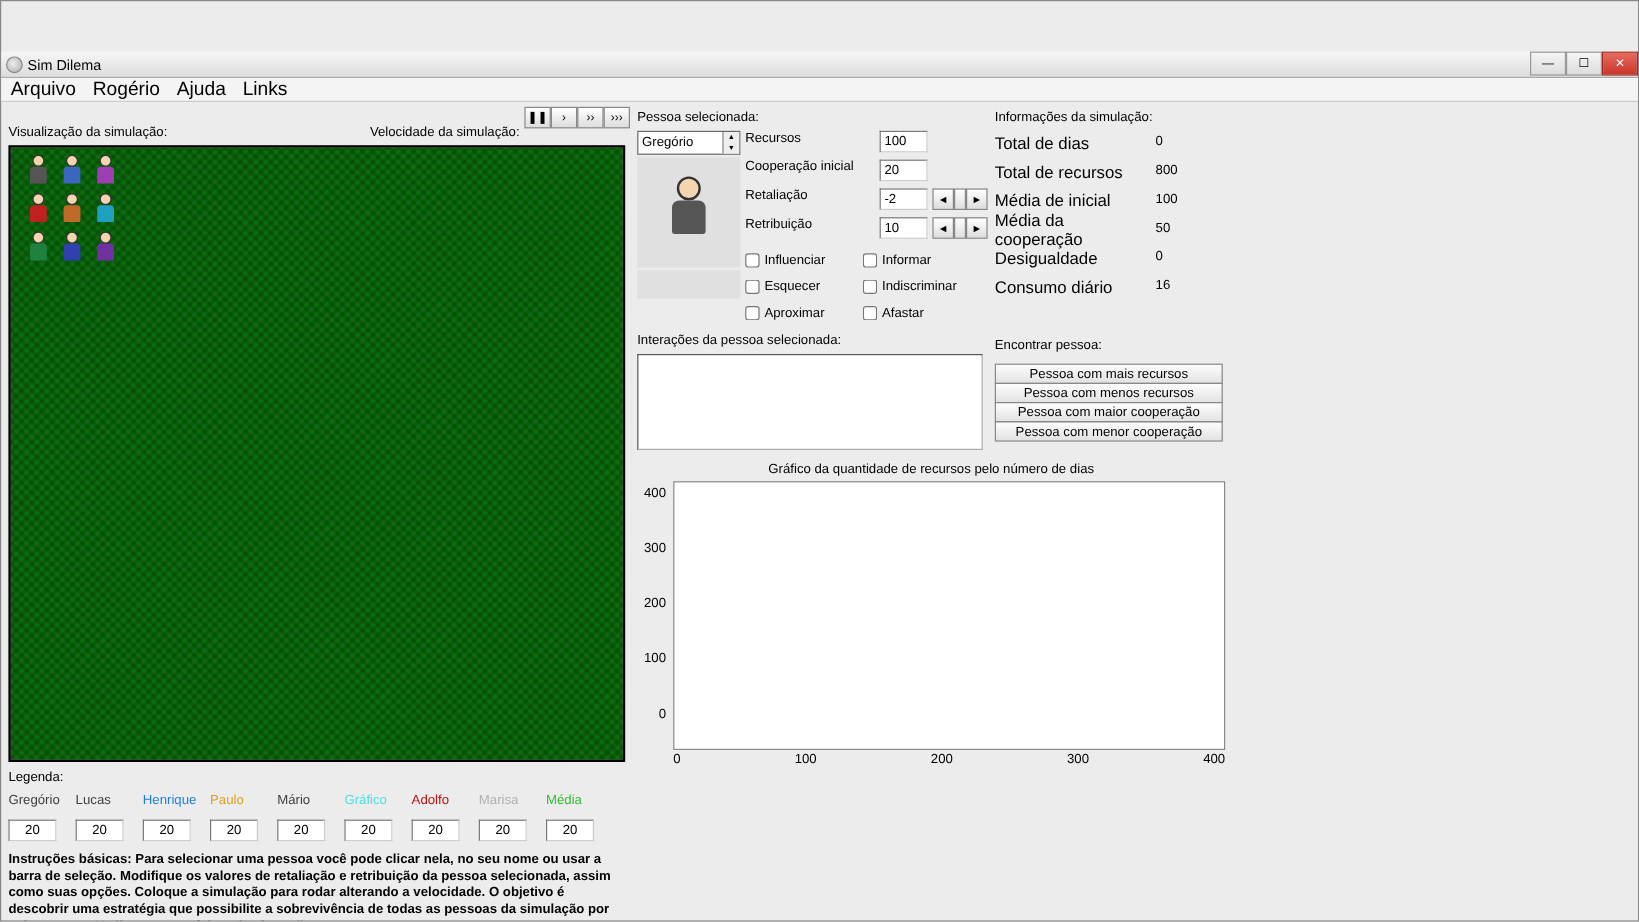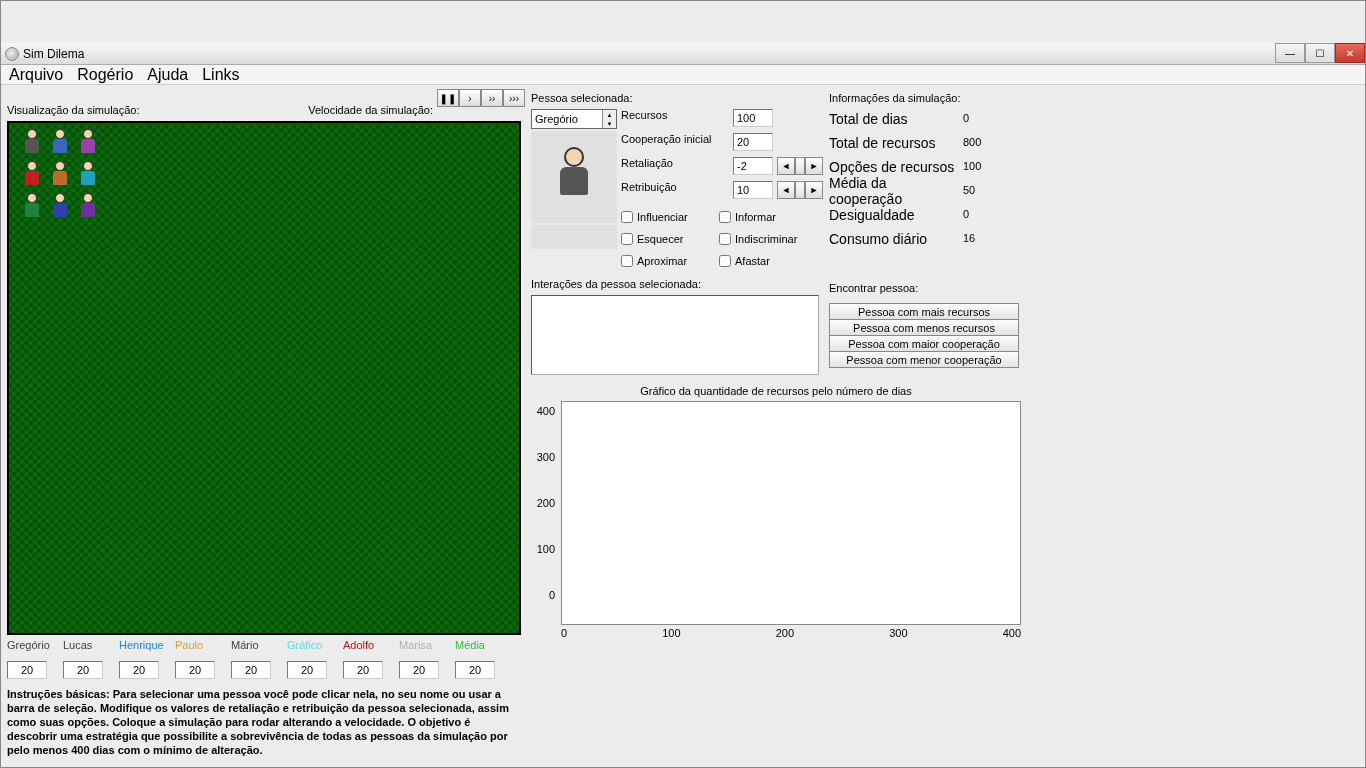--- a/index.html
+++ b/index.html
@@ -189,20 +189,21 @@
         <div class="sprite" style="left: 38px; top: 70px;">
           <div class="head"></div>
           <div class="body" style="background:#3040b0;"></div>
         </div>
         <div class="sprite" style="left: 66px; top: 70px;">
           <div class="head"></div>
           <div class="body" style="background:#7030a0;"></div>
         </div>
       </div>
 
+    <div class="label-row" style="margin-top:4px;">Legenda:</div>
 
     <div class="legend-row" id="legend">
         <div class="legend-item">
           <div class="legend-name" style="color: rgb(64, 64, 64);">Gregório</div>
           <div class="legend-val">20</div>
         </div>
         <div class="legend-item">
           <div class="legend-name" style="color: rgb(64, 64, 64);">Lucas</div>
           <div class="legend-val">20</div>
         </div>
@@ -324,21 +325,21 @@
         <div class="info-fields">
           <div class="info-row">
               <span class="info-label">Total de dias</span>
               <span class="info-val">0</span>
             </div>
           <div class="info-row">
               <span class="info-label">Total de recursos</span>
               <span class="info-val">800</span>
             </div>
           <div class="info-row">
-              <span class="info-label">Opções de recursos</span>
+              <span class="info-label">Média de inicial</span>
               <span class="info-val">100</span>
             </div>
           <div class="info-row">
               <span class="info-label">Média da cooperação</span>
               <span class="info-val">50</span>
             </div>
           <div class="info-row">
               <span class="info-label">Desigualdade</span>
               <span class="info-val">0</span>
             </div>

